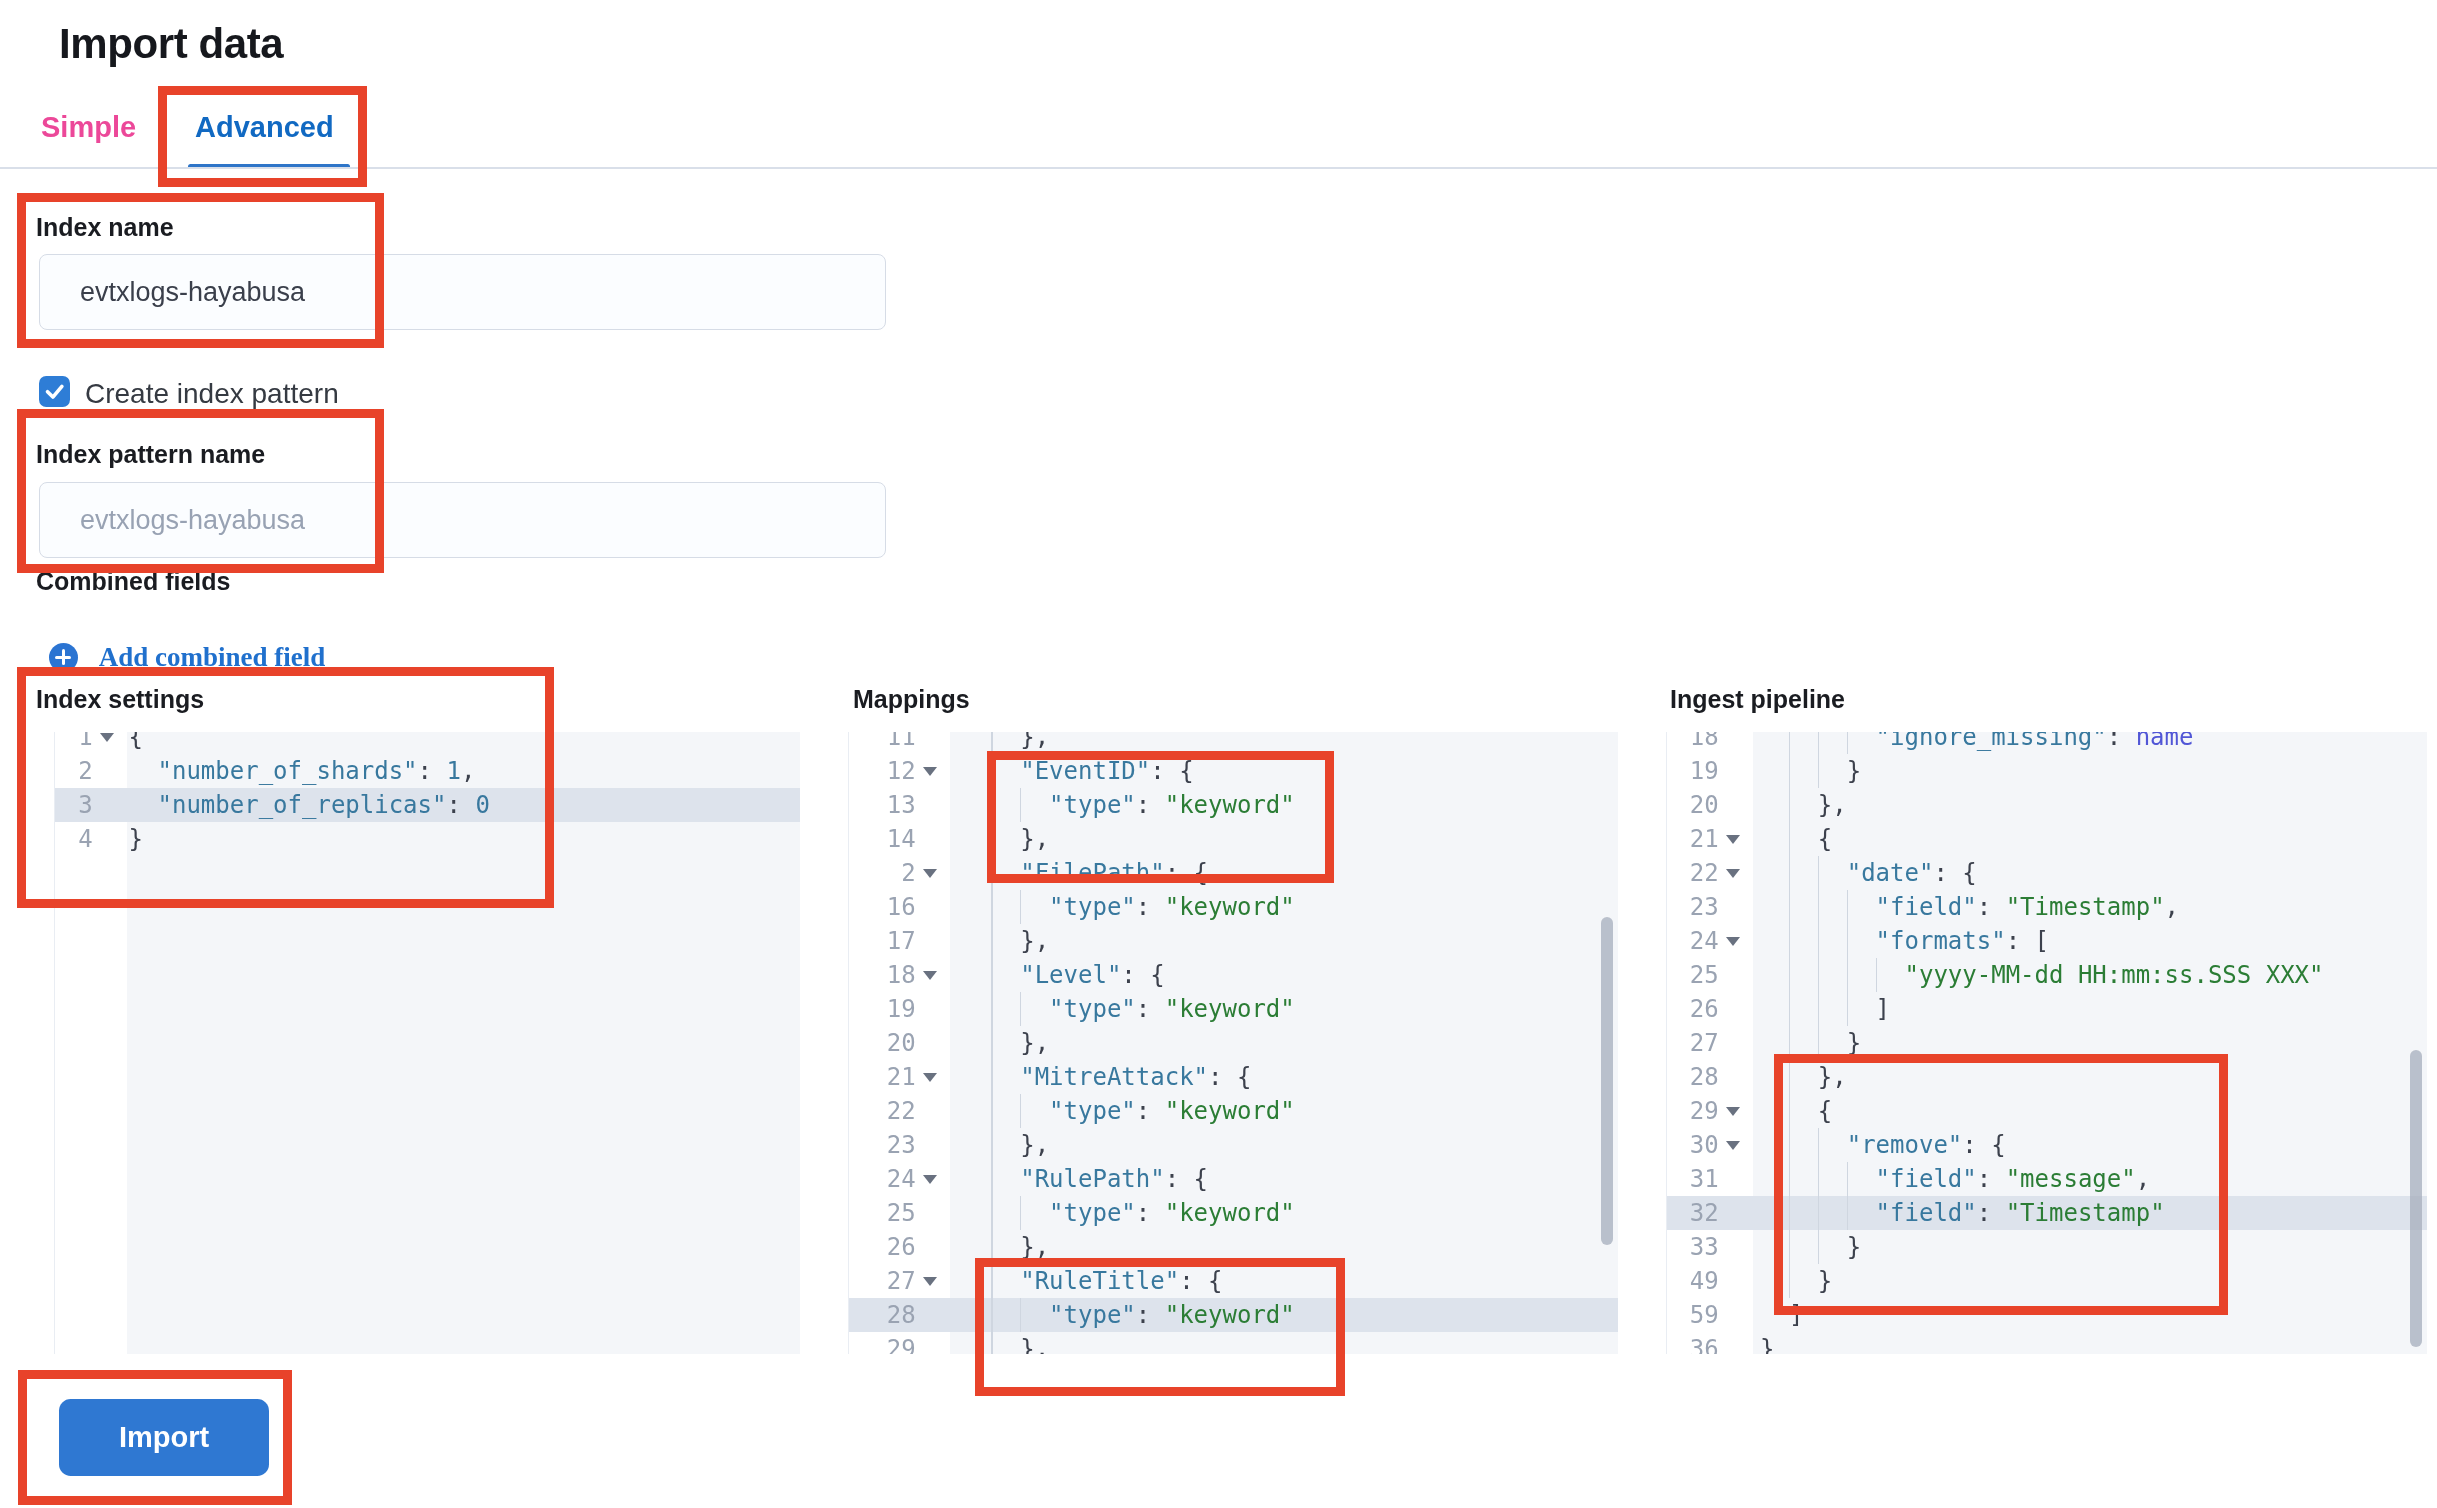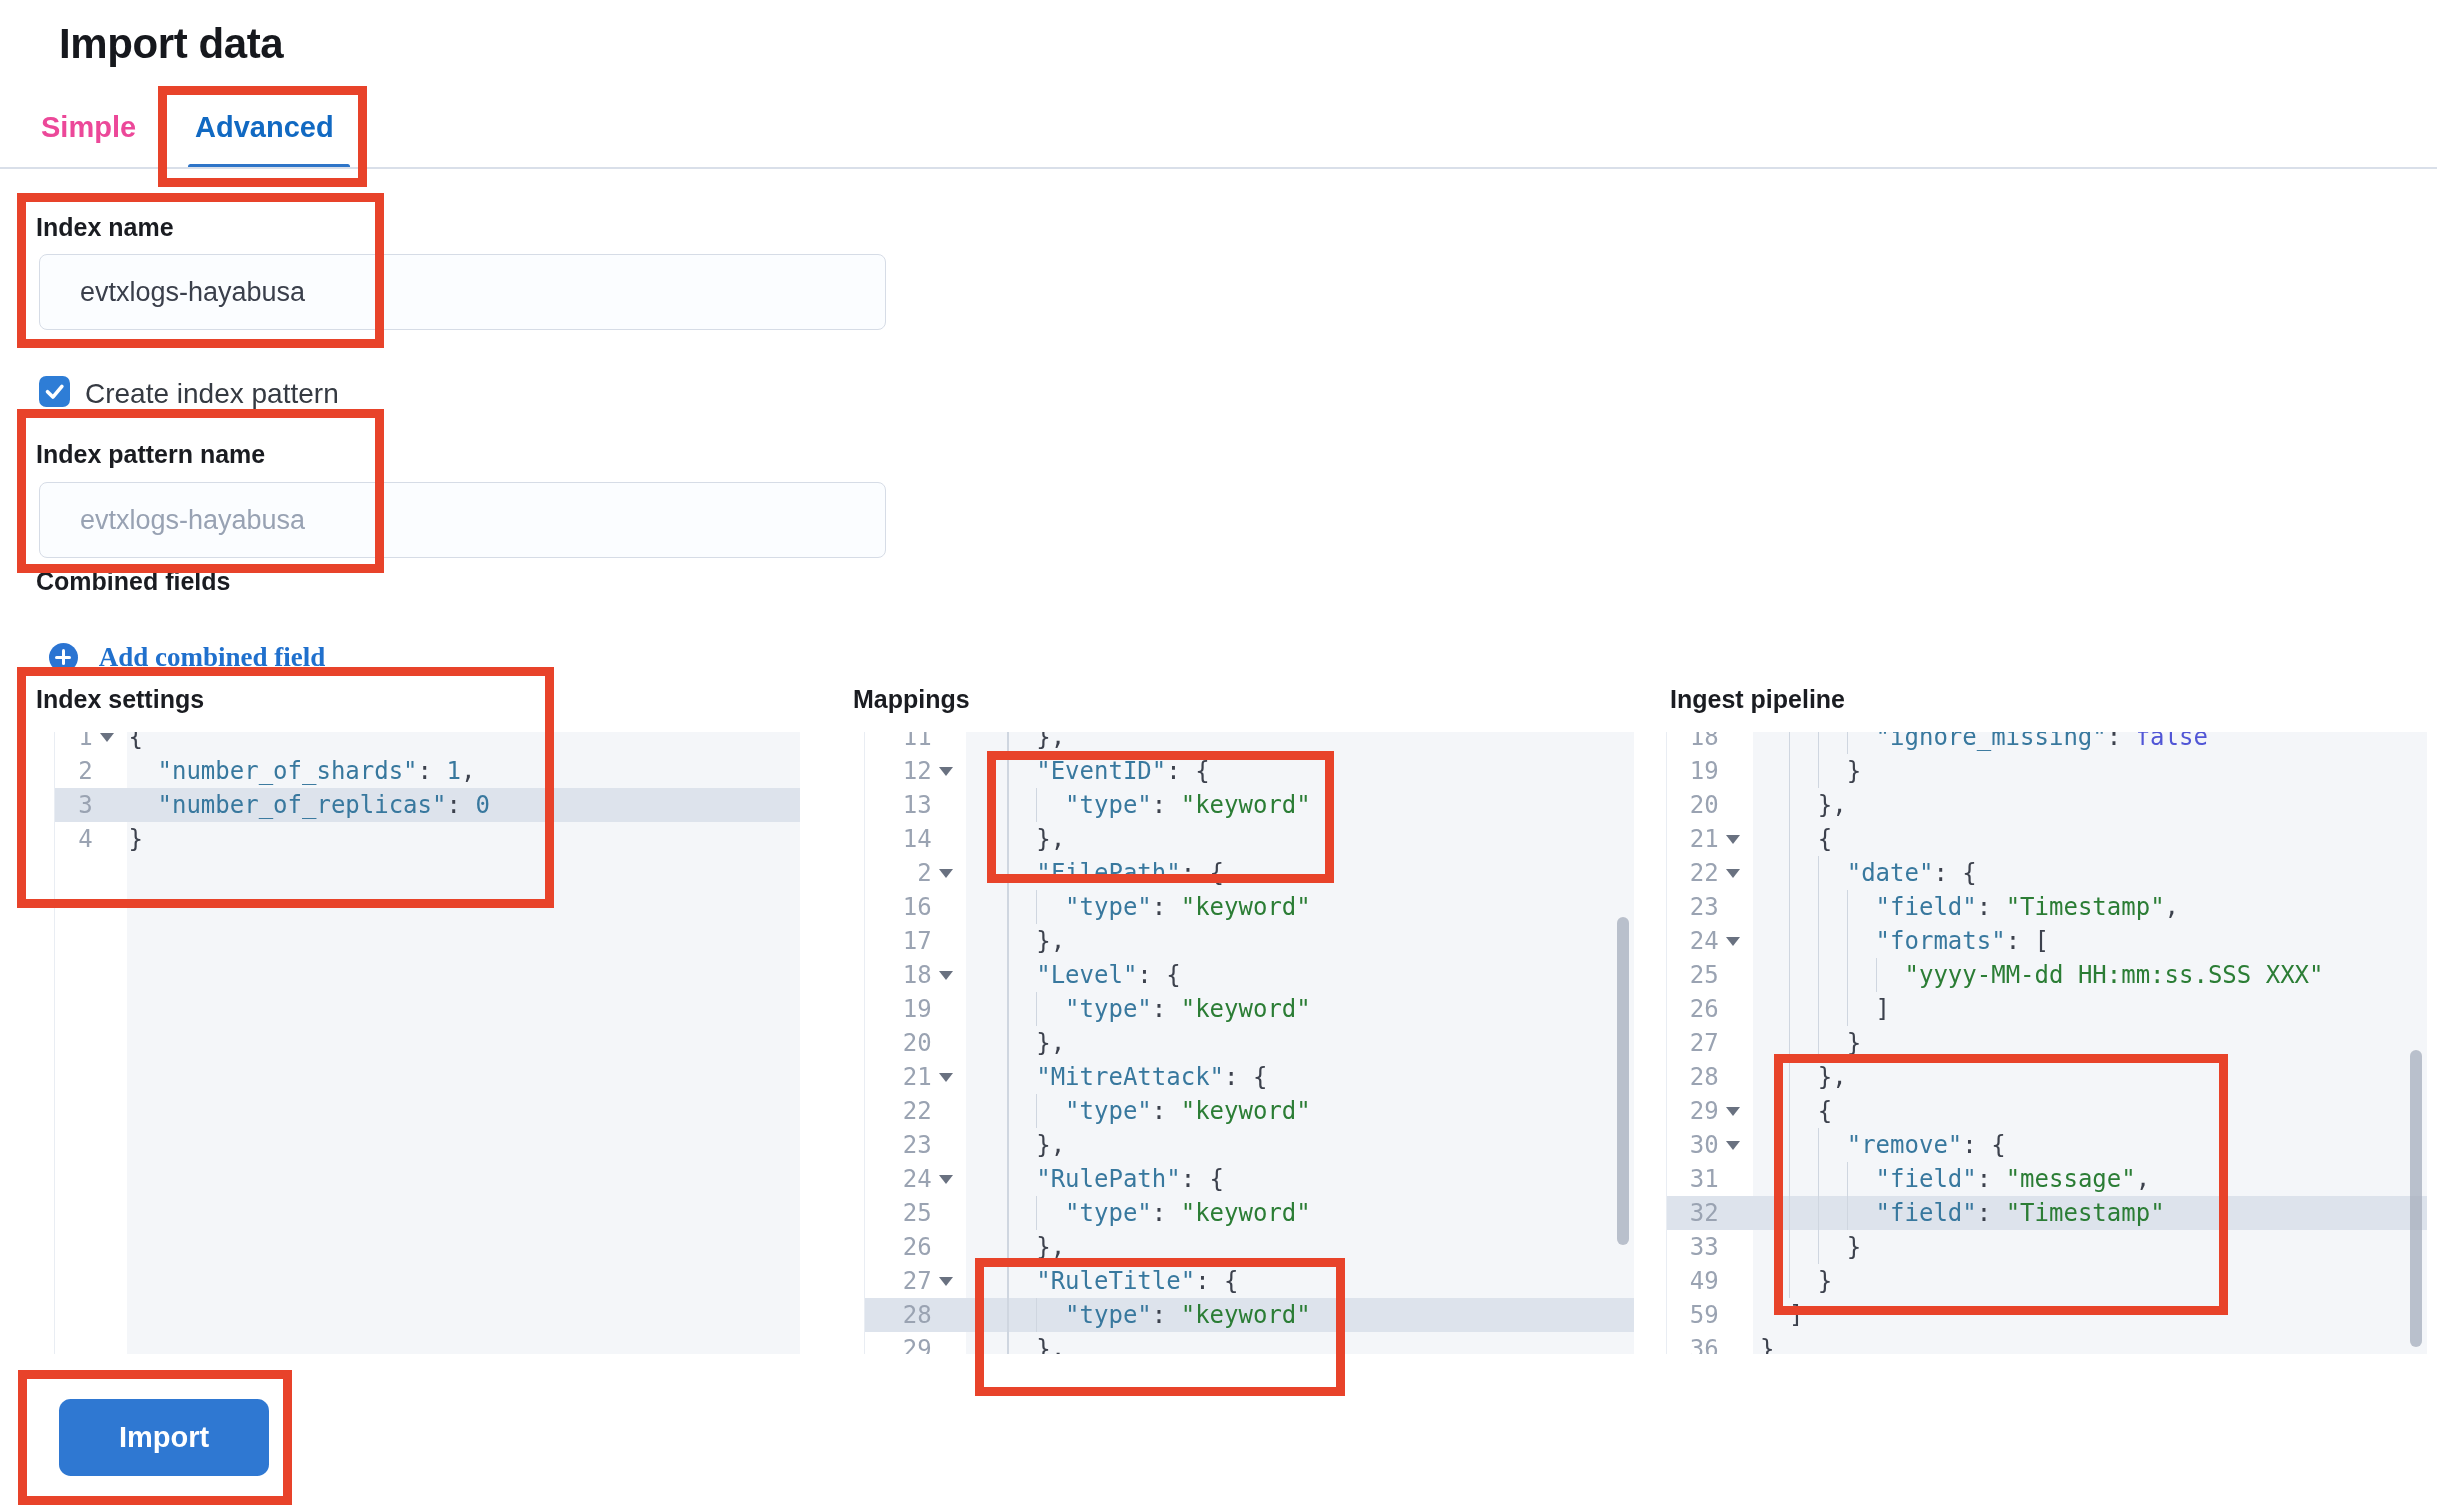--- a/index.html
+++ b/index.html
@@ -132,21 +132,21 @@
         <span class="foldc"></span>
         <span class="code">  <span class="tk">"number_of_replicas"</span>: <span class="tn">0</span></span>
       </div>
       <div class="row">
         <span class="gut">4</span>
         <span class="foldc"></span>
         <span class="code">}</span>
       </div>
     </div>
 </div>
-<div class="editor" id="ed1" style="left:848px; width:770px;margin-left:16px; --gut:101px; --pad:18px;">
+<div class="editor" id="ed1" style="left:848px; width:770px; --gut:101px; --pad:18px;">
   <div class="lines">
       <div class="row">
         <span class="gut">11</span>
         <span class="foldc"></span>
         <span class="code"><i class="g" style="left:calc(var(--pad) + 2ch)"></i>    },</span>
       </div>
       <div class="row">
         <span class="gut">12</span>
         <span class="foldc">
           <span class="fold"></span>
@@ -249,21 +249,21 @@
         <span class="code"><i class="g" style="left:calc(var(--pad) + 2ch)"></i>    },</span>
       </div>
     </div>
   <div class="thumb" style="top:185px; height:328px;"></div>
 </div>
 <div class="editor" id="ed2" style="left:1666px; width:761px; --gut:86px; --pad:12.6px;">
   <div class="lines">
       <div class="row">
         <span class="gut">18</span>
         <span class="foldc"></span>
-        <span class="code"><i class="g" style="left:calc(var(--pad) + 2ch)"></i><i class="g" style="left:calc(var(--pad) + 4ch)"></i><i class="g" style="left:calc(var(--pad) + 6ch)"></i>        <span class="tk">"ignore_missing"</span>: <span class="tb">false</span></span>
+        <span class="code"><i class="g" style="left:calc(var(--pad) + 2ch)"></i><i class="g" style="left:calc(var(--pad) + 4ch)"></i><i class="g" style="left:calc(var(--pad) + 6ch)"></i>        <span class="tk">"ignore_missing"</span>: <span class="tb">name</span></span>
       </div>
       <div class="row">
         <span class="gut">19</span>
         <span class="foldc"></span>
         <span class="code"><i class="g" style="left:calc(var(--pad) + 2ch)"></i><i class="g" style="left:calc(var(--pad) + 4ch)"></i>      }</span>
       </div>
       <div class="row">
         <span class="gut">20</span>
         <span class="foldc"></span>
         <span class="code"><i class="g" style="left:calc(var(--pad) + 2ch)"></i>    },</span>

